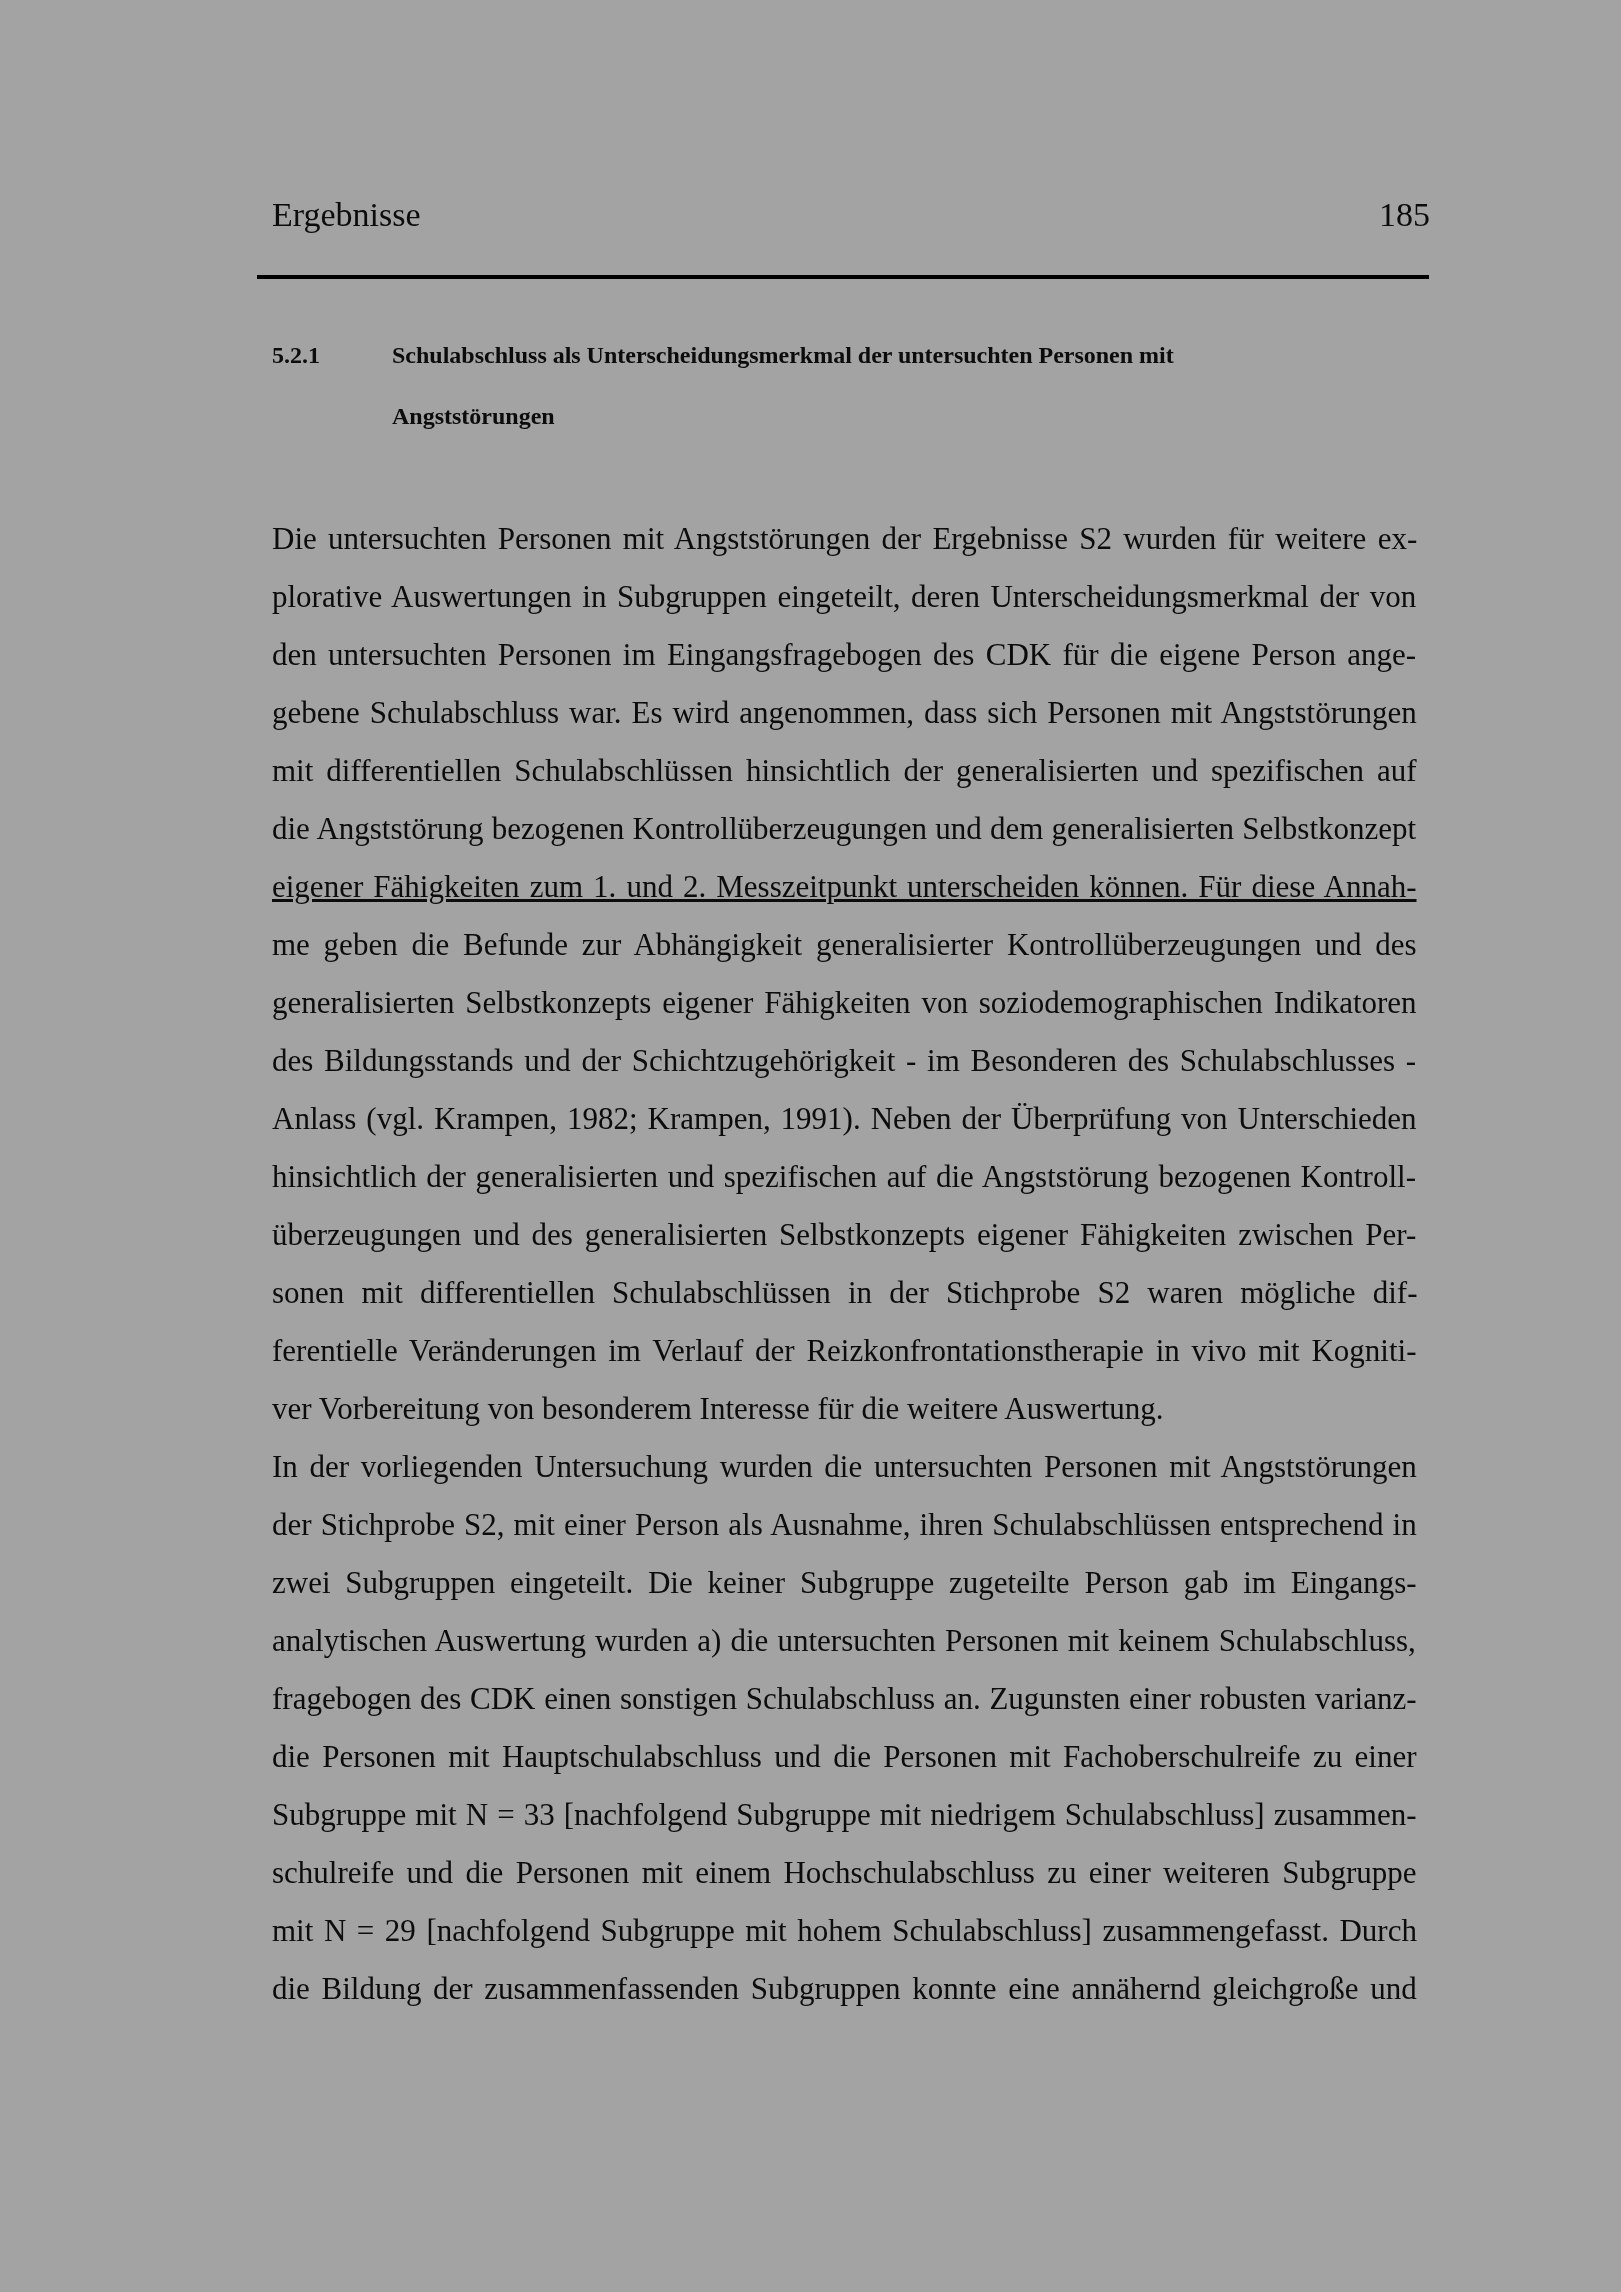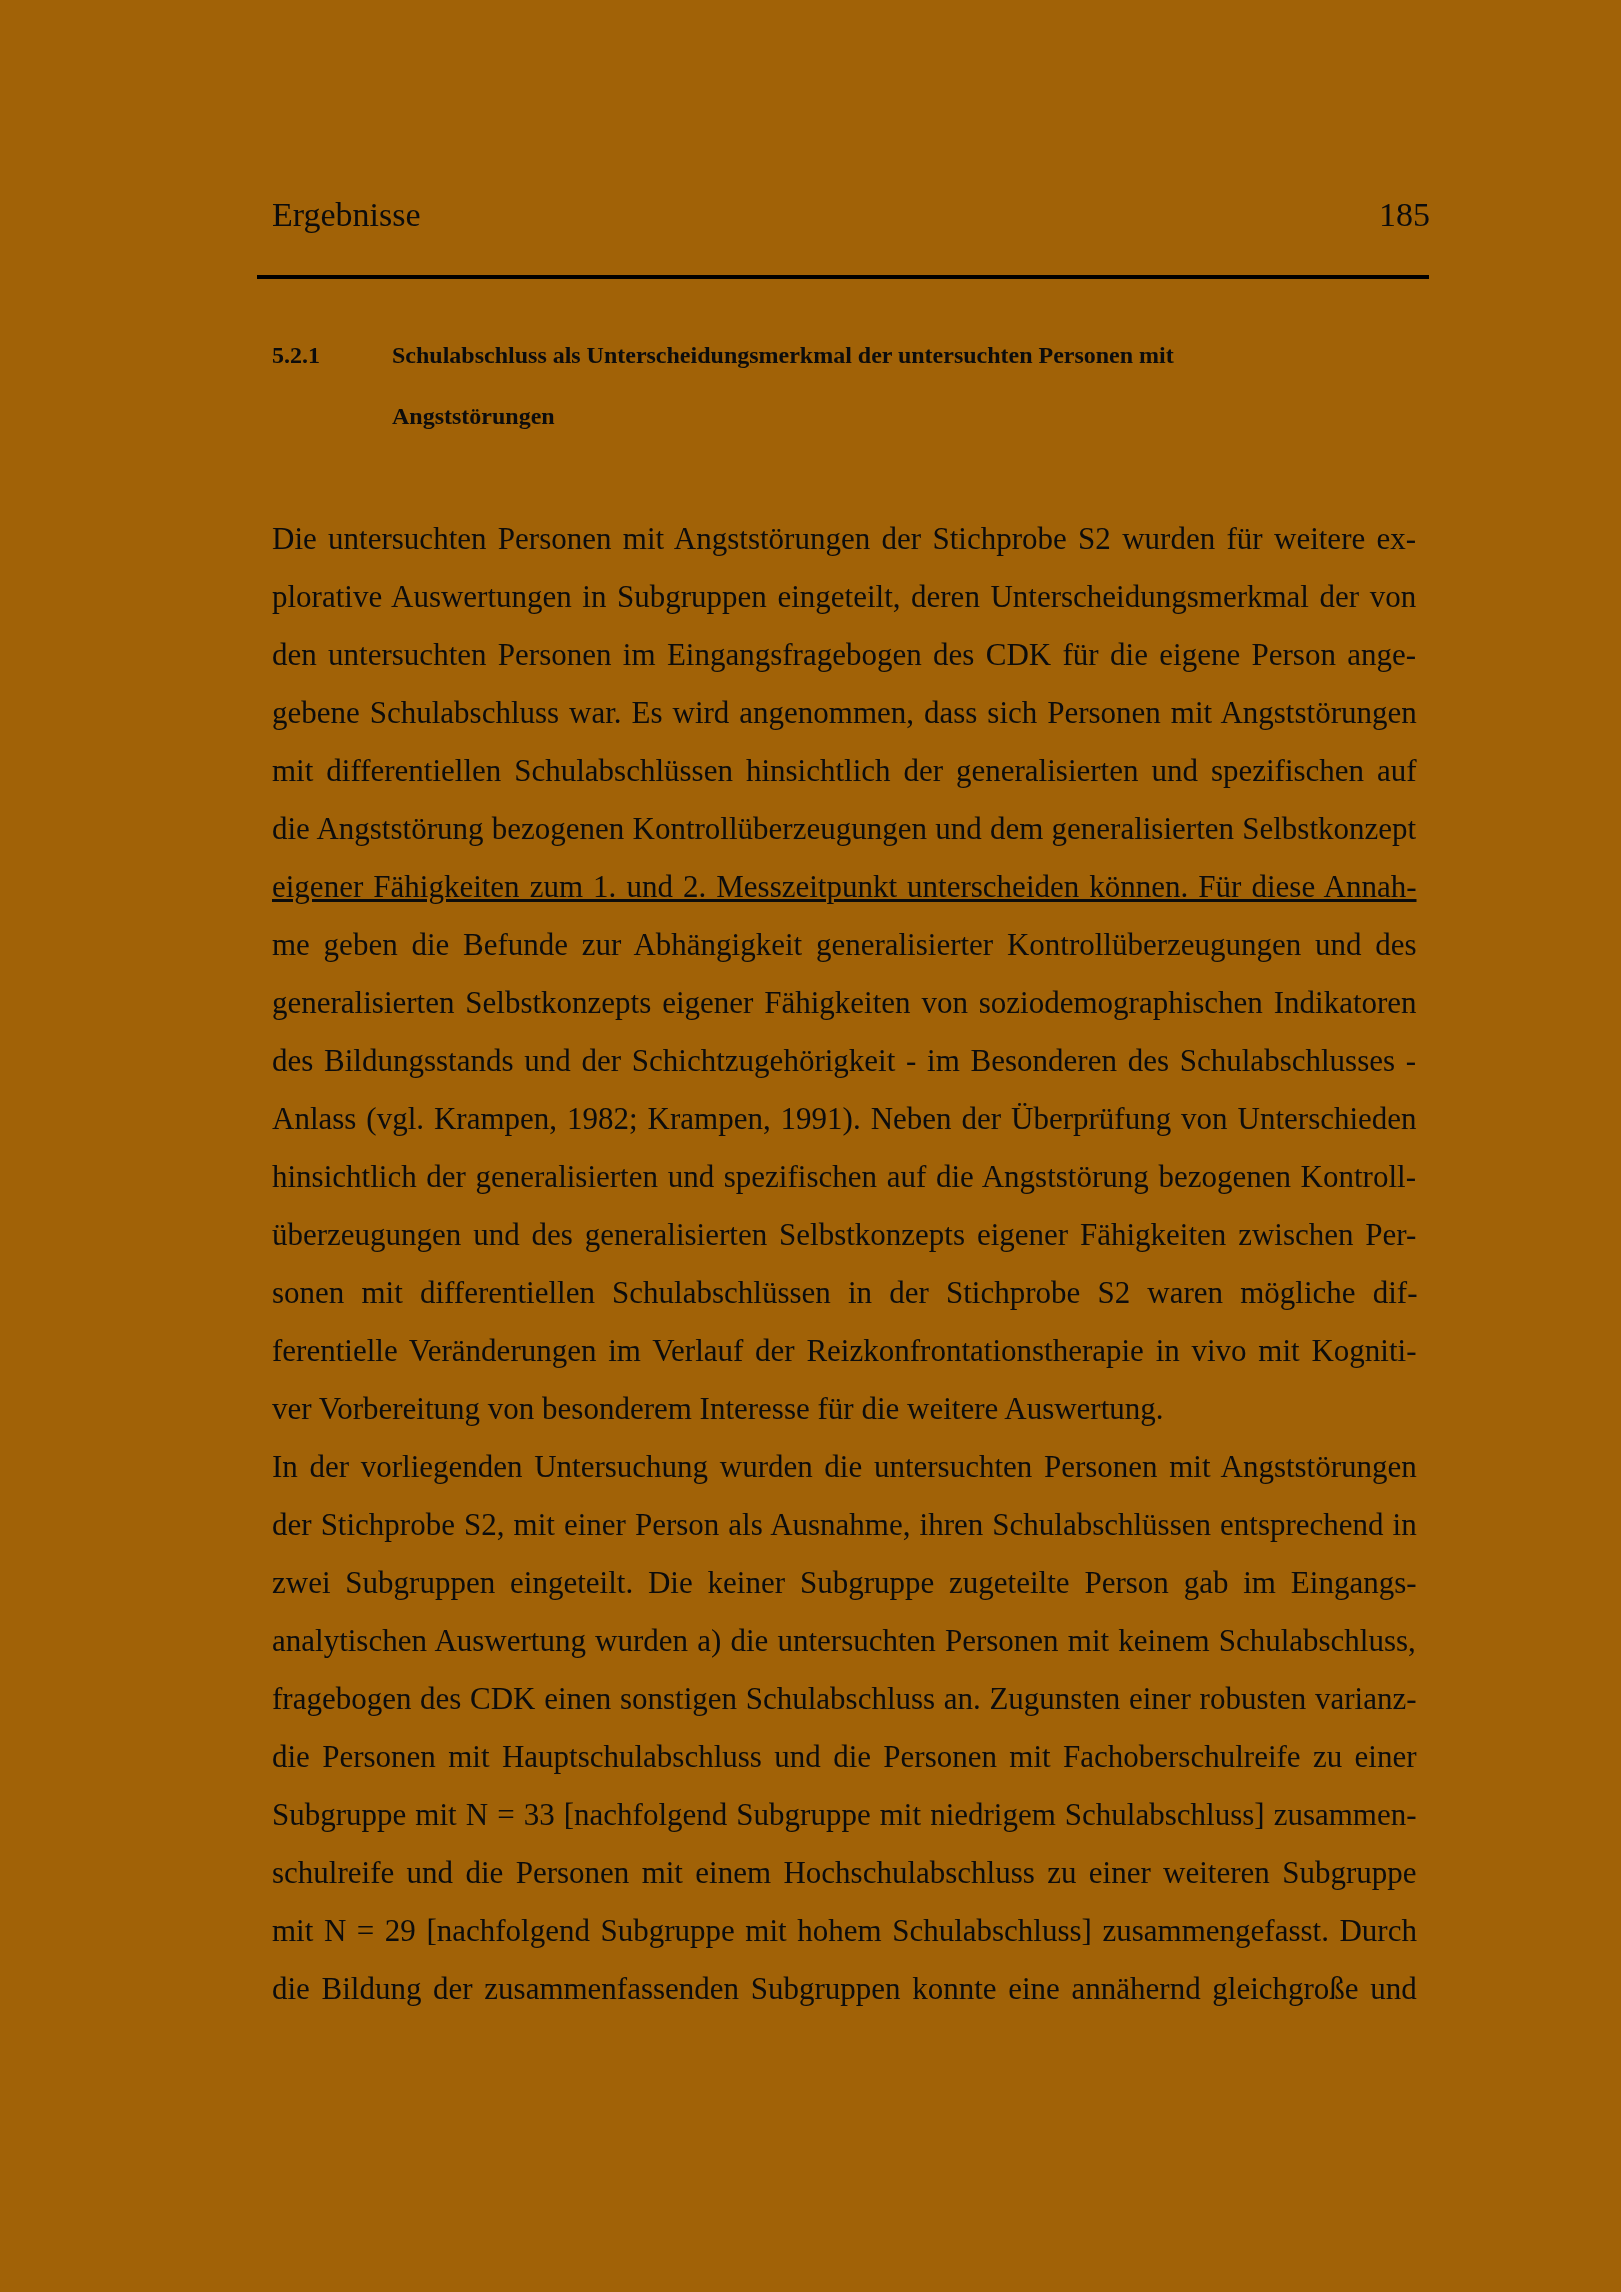--- a/index.html
+++ b/index.html
@@ -1,20 +1,20 @@
 <!DOCTYPE html>
 <html><head>
 <meta charset="utf-8">
 <style>
   html, body { margin: 0; padding: 0; background: #e8e8e8; }
   .page {
     position: relative;
     width: 1621px;
     height: 2293px;
-    background: #a16207;
+    background: #a3a3a3;
     font-family: "Liberation Serif", "DejaVu Serif", serif;
     color: #0c0c0c;
     overflow: hidden;
     margin: 0 auto;
   }
   .header-row {
     position: absolute;
     left: 272px;
     top: 193px;
     width: 1158px;
@@ -78,21 +78,21 @@
 
   <div class="rule"></div>
 
   <div class="heading">
     <span class="num">5.2.1</span>
     <div class="hline" style="word-spacing: -0.1px;"><span>Schulabschluss als Unterscheidungsmerkmal der untersuchten Personen mit</span></div>
     <div class="hline"><span>Angststörungen</span></div>
   </div>
 
   <div class="body-text">
-      <div class="line" style="word-spacing: 3.6px;"><span>Die untersuchten Personen mit Angststörungen der Stichprobe S2 wurden für weitere ex-</span></div>
+      <div class="line" style="word-spacing: 3.6px;"><span>Die untersuchten Personen mit Angststörungen der Ergebnisse S2 wurden für weitere ex-</span></div>
       <div class="line" style="word-spacing: 2.8px;"><span>plorative Auswertungen in Subgruppen eingeteilt, deren Unterscheidungsmerkmal der von</span></div>
       <div class="line" style="word-spacing: 3.6px;"><span>den untersuchten Personen im Eingangsfragebogen des CDK für die eigene Person ange-</span></div>
       <div class="line" style="word-spacing: 2.2px;"><span>gebene Schulabschluss war. Es wird angenommen, dass sich Personen mit Angststörungen</span></div>
       <div class="line" style="word-spacing: 5.2px;"><span>mit differentiellen Schulabschlüssen hinsichtlich der generalisierten und spezifischen auf</span></div>
       <div class="line" style="word-spacing: 0.5px;"><span>die Angststörung bezogenen Kontrollüberzeugungen und dem generalisierten Selbstkonzept</span></div>
       <div class="line" style="word-spacing: 2.3px; text-decoration: underline;"><span>eigener Fähigkeiten zum 1. und 2. Messzeitpunkt unterscheiden können. Für diese Annah-</span></div>
       <div class="line" style="word-spacing: 6px;"><span>me geben die Befunde zur Abhängigkeit generalisierter Kontrollüberzeugungen und des</span></div>
       <div class="line" style="word-spacing: 3.1px;"><span>generalisierten Selbstkonzepts eigener Fähigkeiten von soziodemographischen Indikatoren</span></div>
       <div class="line" style="word-spacing: 3px;"><span>des Bildungsstands und der Schichtzugehörigkeit - im Besonderen des Schulabschlusses -</span></div>
       <div class="line" style="word-spacing: 2.2px;"><span>Anlass (vgl. Krampen, 1982; Krampen, 1991). Neben der Überprüfung von Unterschieden</span></div>

